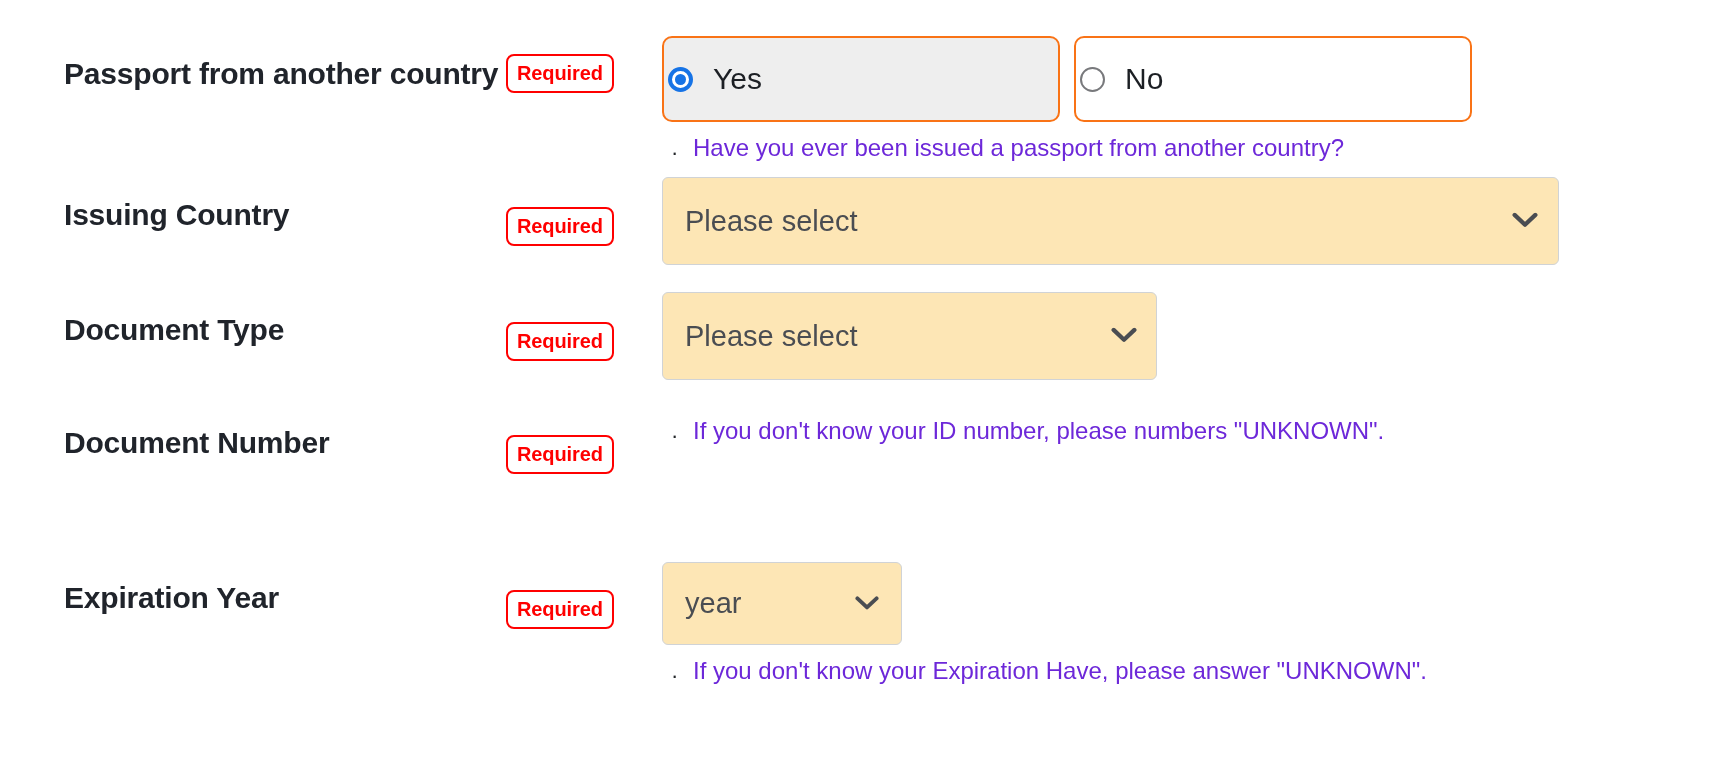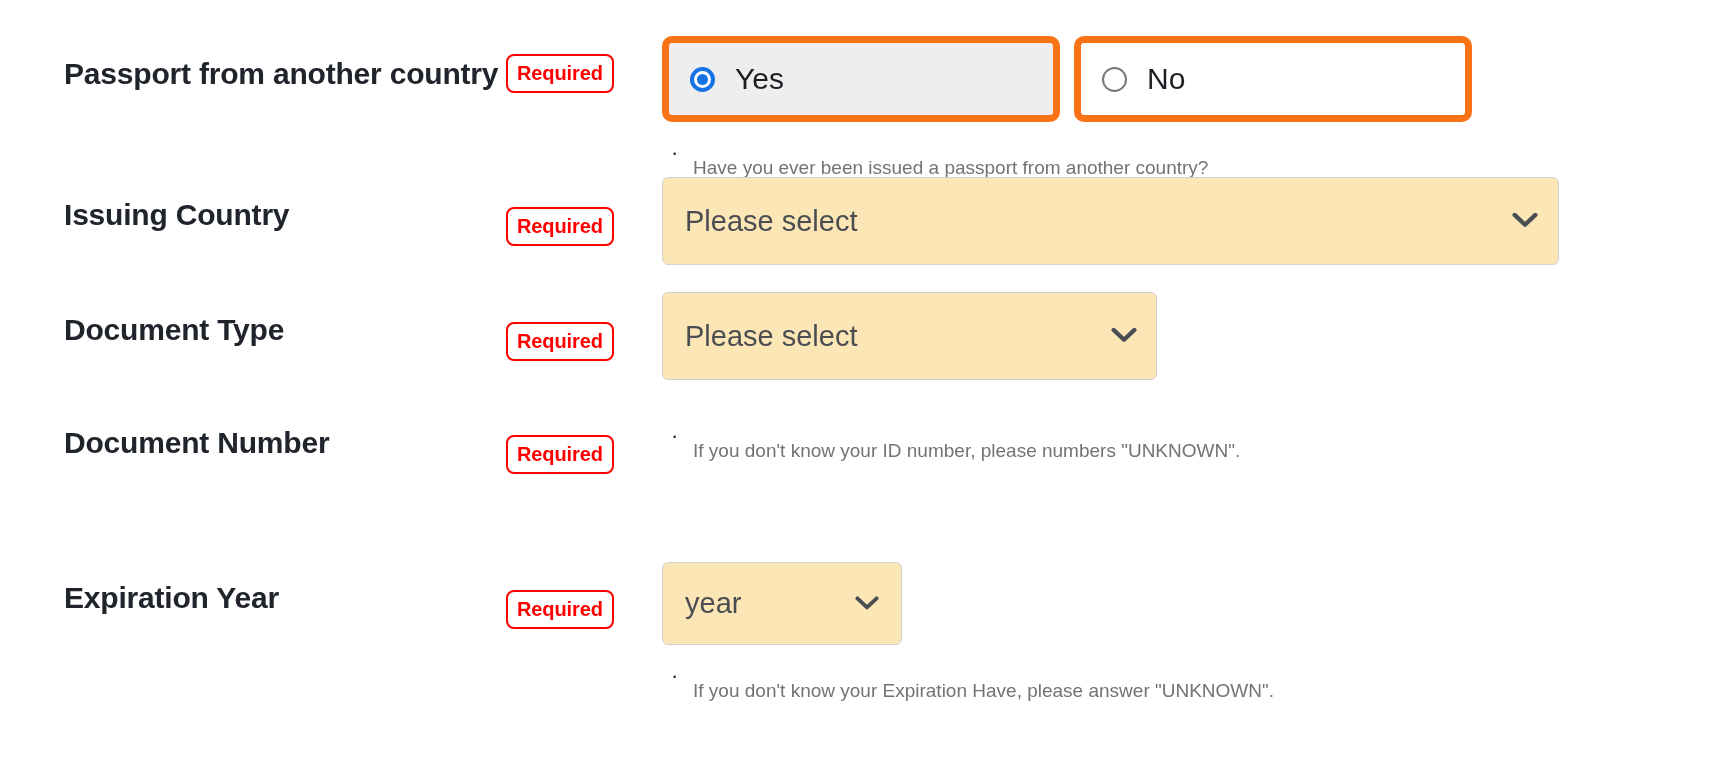--- a/index.html
+++ b/index.html
@@ -70,23 +70,23 @@
   
   .radio-group {
     display: flex;
     gap: 14px;
   }
   .radio-option {
     box-sizing: border-box;
     display: flex;
     align-items: center;
     height: 86px;
-    border: 7px solid #f97316;
+    border: 2px solid #f97316;
     border-radius: 10px;
-    padding-left: 21px;
+    padding-left: 4px;
     font-size: 30px;
     color: #1c1f24;
     background: #ffffff;
     cursor: pointer;
   }
   .radio-option.opt-yes {
     width: 398px;
     background: #eeeeee;
   }
   .radio-option.opt-no {
@@ -174,25 +174,24 @@
   }
   .hint-bullet {
     color: #222529;
     font-size: 22px;
     line-height: 1;
     width: 22px;
     flex: 0 0 22px;
     padding-top: 8px;
   }
   .hint-text {
-    font-size: 19px;
-    color: #737373;
+    font-size: 24px;
+    color: #6d28d9;
     line-height: 1.2;
     white-space: nowrap;
-    margin-top: 23px;
   }
 
   
   #row-passport   { top: 36px; }
   #row-country    { top: 177px; }
   #row-doctype    { top: 292px; }
   #row-docnumber  { top: 405px; }
   #row-expiration { top: 562px; }
 
   #row-passport .label-cell   { padding-top: 14px; }

